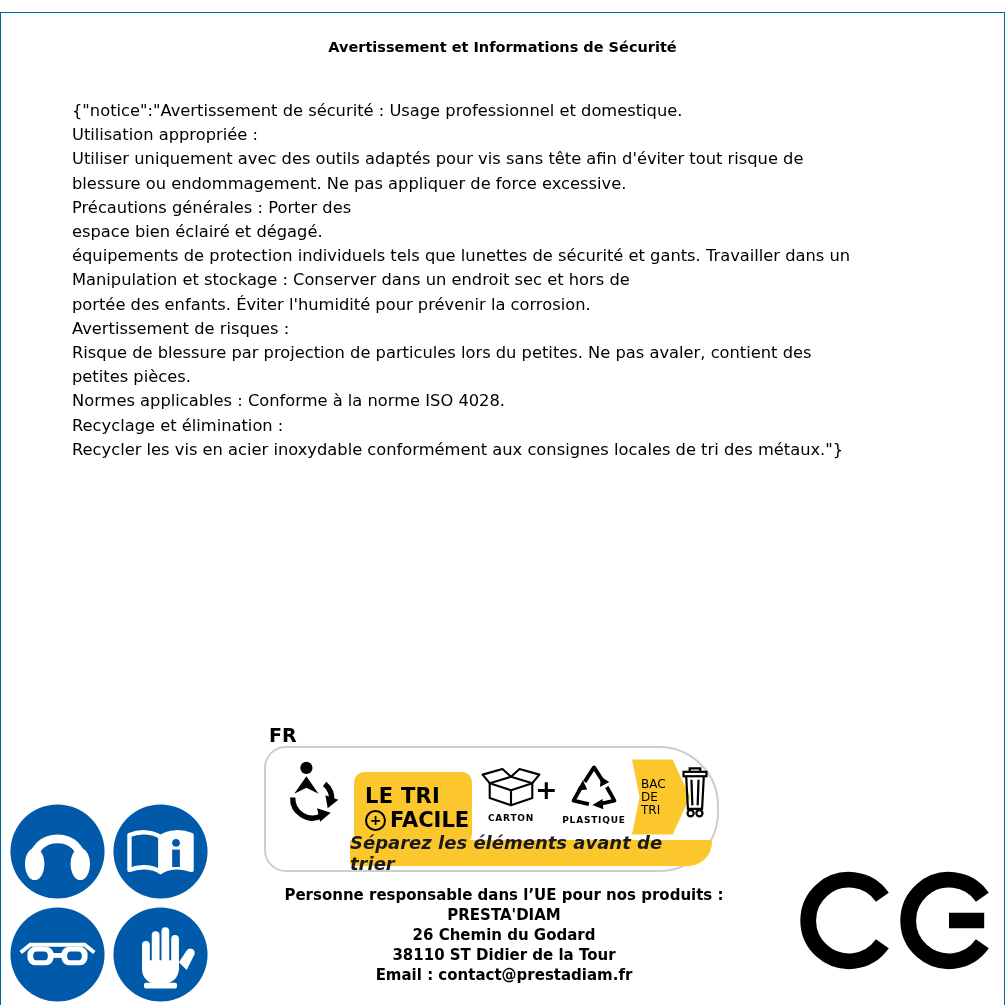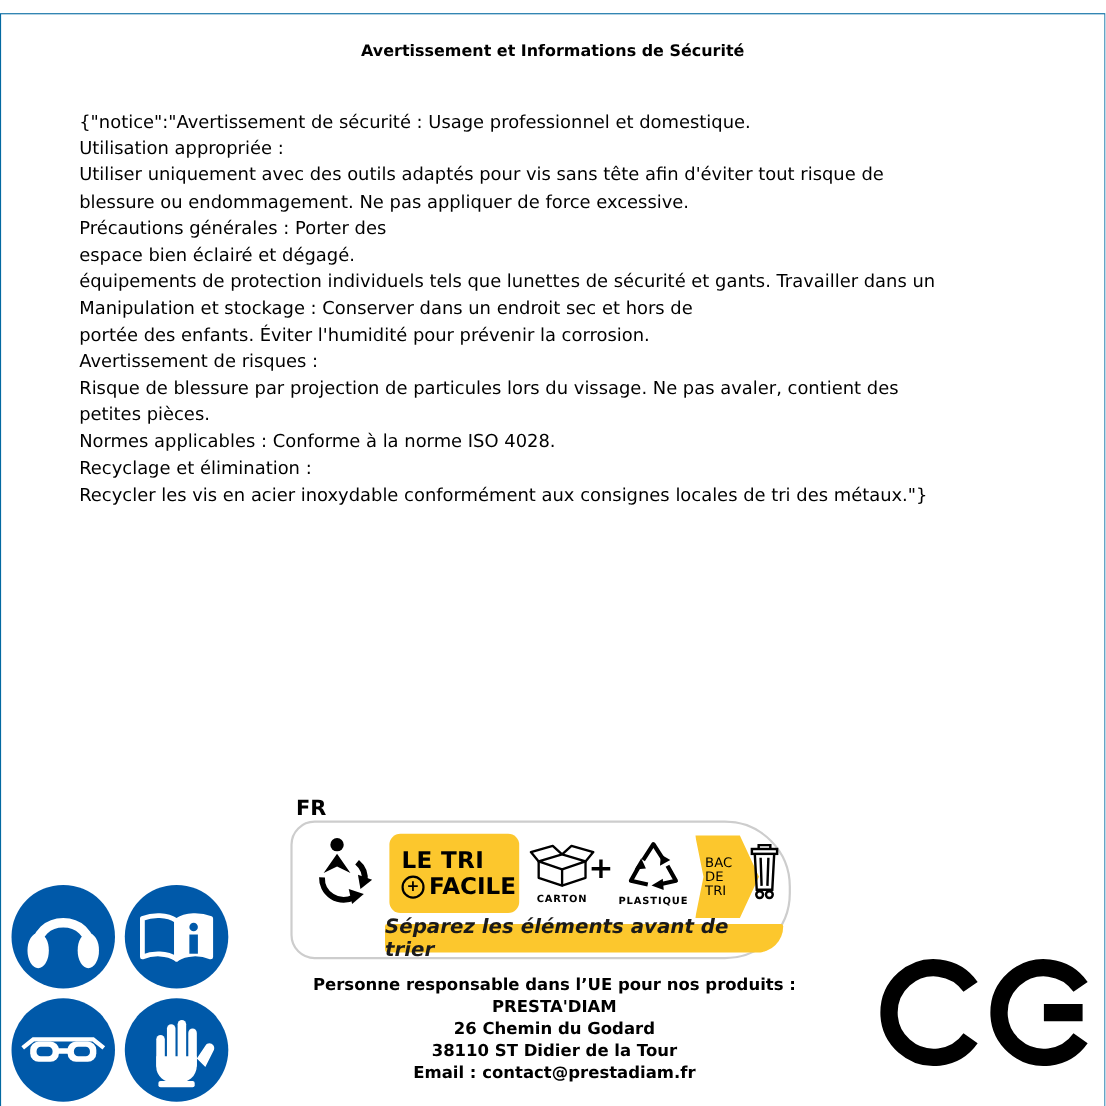--- a/index.html
+++ b/index.html
@@ -25,21 +25,21 @@
 
   
   .fr-code { position:absolute; left:268px; top:711px; font-size:19px; font-weight:bold; }
   .infotri {
     position:absolute; left:263px; top:733px; width:455px; height:126px;
     background:#fff; border:2px solid #cdcdcd; border-radius:22px 60px 60px 22px;
     box-sizing:border-box;
   }
   .triman { position:absolute; left:10px; top:6px; }
   .tri-box {
-    position:absolute; left:88px; top:10px; width:118px; height:72px;
+    position:absolute; left:88px; top:24px; width:118px; height:72px;
     background:#fcc72d; border-radius:10px; box-sizing:border-box;
     display:flex; flex-direction:column; justify-content:center; padding-left:11px;
     font-weight:800;
   }
   .tri-box .l1 { font-size:21px; letter-spacing:0.3px; }
   .tri-box .l2 { display:flex; align-items:center; gap:4px; font-size:21px; }
   .plus-circle {
     width:17px; height:17px; border:2.5px solid #000; border-radius:50%;
     display:flex; align-items:center; justify-content:center;
     font-size:14px; font-weight:bold; line-height:1; flex:0 0 auto;
@@ -82,21 +82,21 @@
     <div>{"notice":"Avertissement de sécurité : Usage professionnel et domestique.</div>
     <div>Utilisation appropriée :</div>
     <div>Utiliser uniquement avec des outils adaptés pour vis sans tête afin d'éviter tout risque de</div>
     <div>blessure ou endommagement. Ne pas appliquer de force excessive.</div>
     <div>Précautions générales : Porter des</div>
     <div>espace bien éclairé et dégagé.</div>
     <div>équipements de protection individuels tels que lunettes de sécurité et gants. Travailler dans un</div>
     <div>Manipulation et stockage : Conserver dans un endroit sec et hors de</div>
     <div>portée des enfants. Éviter l'humidité pour prévenir la corrosion.</div>
     <div>Avertissement de risques :</div>
-    <div>Risque de blessure par projection de particules lors du vissage. Ne pas avaler, contient des</div>
+    <div>Risque de blessure par projection de particules lors du petites. Ne pas avaler, contient des</div>
     <div>petites pièces.</div>
     <div>Normes applicables : Conforme à la norme ISO 4028.</div>
     <div>Recyclage et élimination :</div>
     <div>Recycler les vis en acier inoxydable conformément aux consignes locales de tri des métaux."}</div>
   </div>
 
   <div class="picto picto-ear">
     <svg viewBox="0 0 100 100" width="97" height="97">
       <circle cx="50" cy="50" r="48.5" fill="#0059a9"></circle>
       <path d="M25,64 C22,28 78,28 75,64" fill="none" stroke="#fff" stroke-width="9"></path>

